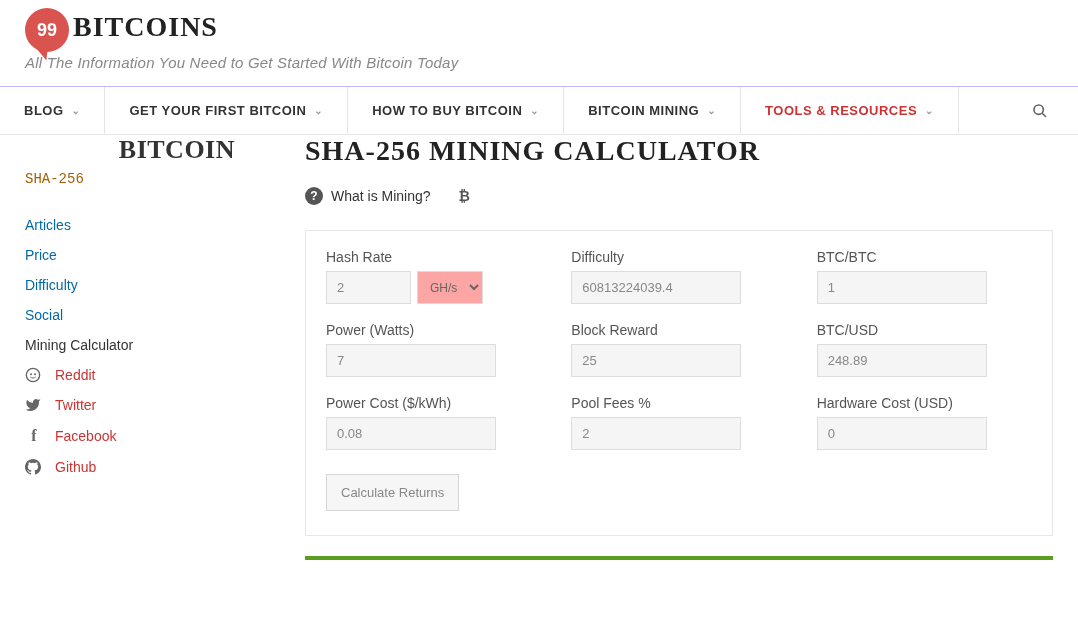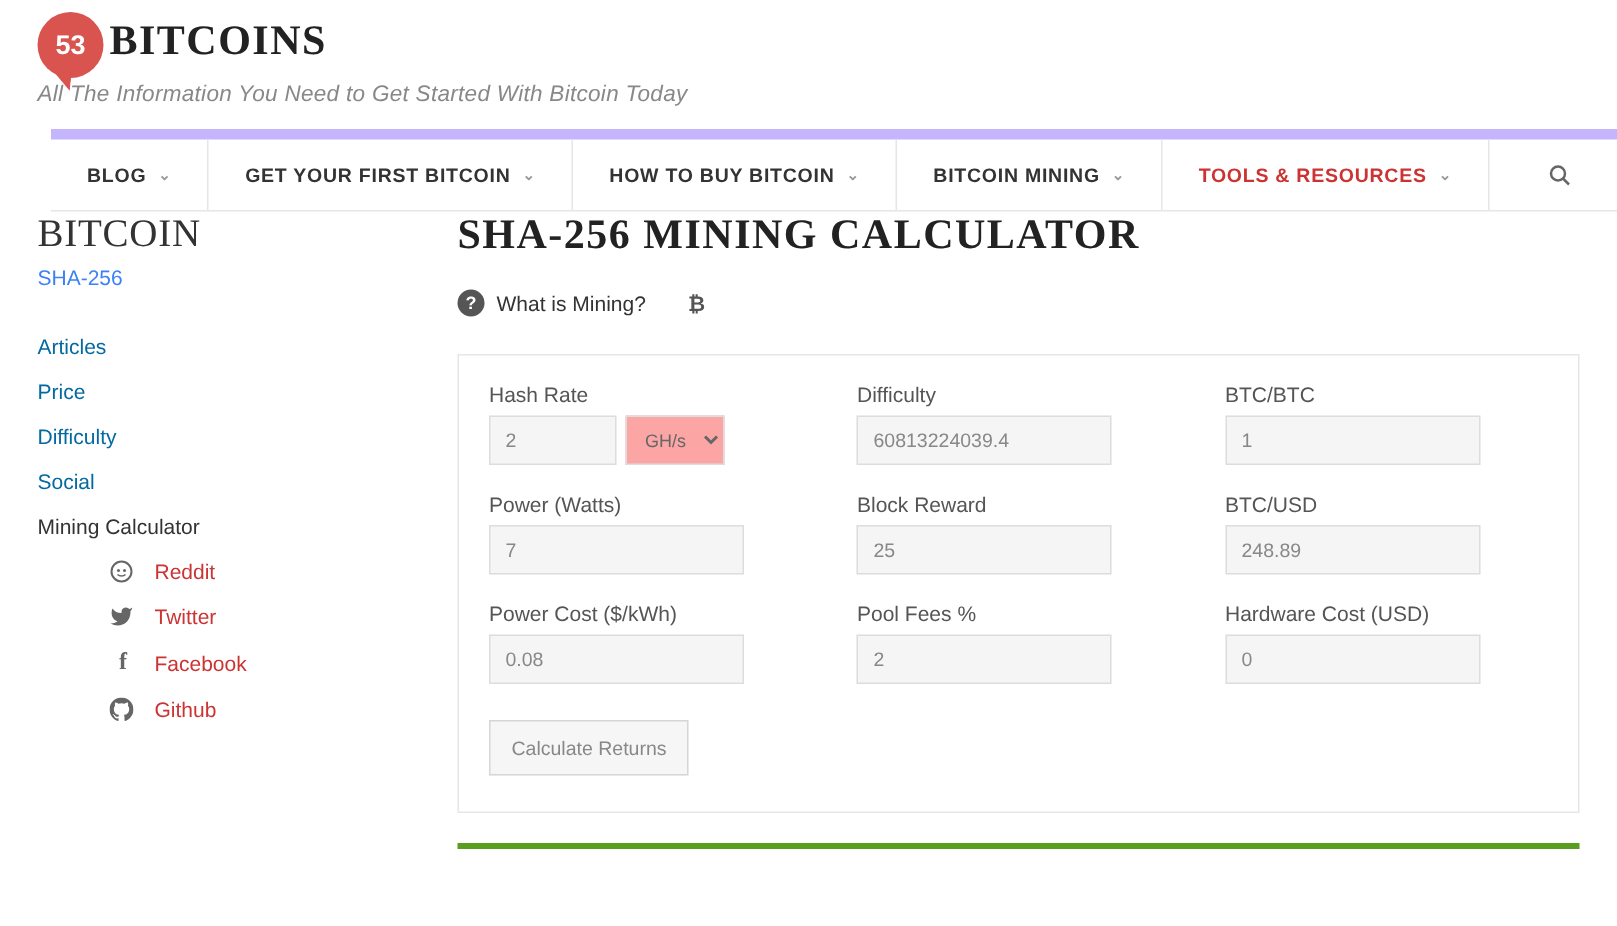--- a/index.html
+++ b/index.html
@@ -4,38 +4,38 @@
   <style>
     * { box-sizing: border-box; margin: 0; padding: 0; }
     body { font-family: "Helvetica Neue", Arial, sans-serif; font-size: 14px; color: #333; background: #fff; }
     .container { max-width: 1078px; margin: 0 auto; }
     .header { padding: 8px 25px 15px; }
     .logo { display: flex; align-items: baseline; }
     .logo-bubble { width: 44px; height: 44px; background: #d9534f; border-radius: 50%; color: #fff; font-weight: bold; font-size: 18px; display: flex; align-items: center; justify-content: center; position: relative; margin-right: 4px; }
     .logo-bubble::after { content: ""; position: absolute; bottom: -8px; left: 10px; border: 6px solid transparent; border-top-color: #d9534f; border-right-color: #d9534f; transform: rotate(5deg); }
     .logo-text { font-size: 28px; font-weight: 700; letter-spacing: 1px; color: #222; font-family: Georgia, serif; }
     .tagline { font-size: 15px; color: #888; font-style: italic; margin-top: 2px; letter-spacing: .2px; }
-    .nav { border-top: 7px solid #c4b5fd; border-bottom: 1px solid #e6e6e6; display: flex; align-items: center; margin-left: 34px; }
+    .nav { border-top: 1px solid #c4b5fd; border-bottom: 1px solid #e6e6e6; display: flex; align-items: center; }
     .nav-item { padding: 16px 24px; font-size: 13px; font-weight: 700; letter-spacing: .5px; color: #333; border-right: 1px solid #e6e6e6; display: flex; align-items: center; gap: 8px; cursor: pointer; }
     .nav-item.active { color: #cc3333; }
     .nav-item:last-of-type{border-right:none;}
     .chev { font-size: 10px; color: #999; }
     .spacer { flex: 1; }
     .search { padding: 0 30px; color: #666; cursor: pointer; }
     .breadcrumb-row { padding: 14px 25px; font-size: 13px; color: #999; }
     .breadcrumb-label { color: #cc3333; font-size: 12px; }
     .breadcrumb-link { color: #888; margin: 0 10px; }
     .bc-sep { color: #bbb; font-size: 11px; }
     .content { display: flex; gap: 70px; padding: 0 25px 30px; }
     .sidebar { width: 210px; flex-shrink: 0; }
-    .sb-title { font-family: Georgia, serif; font-size: 26px; font-weight: 400; color: #333; letter-spacing:.5px;}
-    .sb-sub { font-size: 14px; color: #3b82f6; margin: 6px 0 30px; }
+    .sb-title { font-family: Georgia, serif; font-size: 26px; font-weight: 700; color: #333; letter-spacing:.5px;text-align:right;}
+    .sb-sub { font-size: 14px; color: #a16207; margin: 6px 0 30px; font-family: Liberation Mono, monospace; }
     .sb-link { display: block; color: #0369a1; font-size: 14px; margin-bottom: 14px; cursor: pointer; }
     .sb-link.current { color: #333; cursor: default; }
-    .sb-social { display: flex; align-items: center; gap: 12px; margin-bottom: 14px; cursor: pointer; margin-left: 48px; }
+    .sb-social { display: flex; align-items: center; gap: 12px; margin-bottom: 14px; cursor: pointer; }
     .sb-social-icon { width: 18px; color: #666; text-align:center; font-size:16px;}
     .sb-social-label { color: #cc3333; font-size: 14px; }
     .main { flex: 1; }
     .main-title { font-family: Georgia, serif; font-size: 28px; font-weight: 700; letter-spacing: 1px; color: #222; margin-bottom: 20px; }
     .info-links { display: flex; gap: 28px; margin-bottom: 25px; font-size: 14px; color: #333; }
     .info-link { display: flex; align-items: center; gap: 8px; cursor: pointer; }
     .q-icon { width: 18px; height: 18px; background: #555; color: #fff; border-radius: 50%; font-size: 12px; display: flex; align-items: center; justify-content: center; font-weight: bold; }
     .btc-icon { font-size: 14px; color: #555; font-weight: bold;}
     .calc { border: 1px solid #e6e6e6; padding: 18px 20px 24px; }
     .calc-grid { display: grid; grid-template-columns: repeat(3, 1fr); gap: 18px 30px; }
@@ -48,21 +48,21 @@
     .green-bar { height: 4px; background: #5a9e1f; margin-top: 20px; }
     svg{display:block;}
   </style>
 </head>
 <body>
 
 <div class="container">
 
   <div class="header">
     <div class="logo">
-      <div class="logo-bubble">53</div>
+      <div class="logo-bubble">99</div>
       <div class="logo-text">BITCOINS</div>
     </div>
     <div class="tagline">All The Information You Need to Get Started With Bitcoin Today</div>
   </div>
 
   <div class="nav">
     <div class="nav-item">
       <span>BLOG</span>
       <span class="chev">⌄</span>
     </div>

